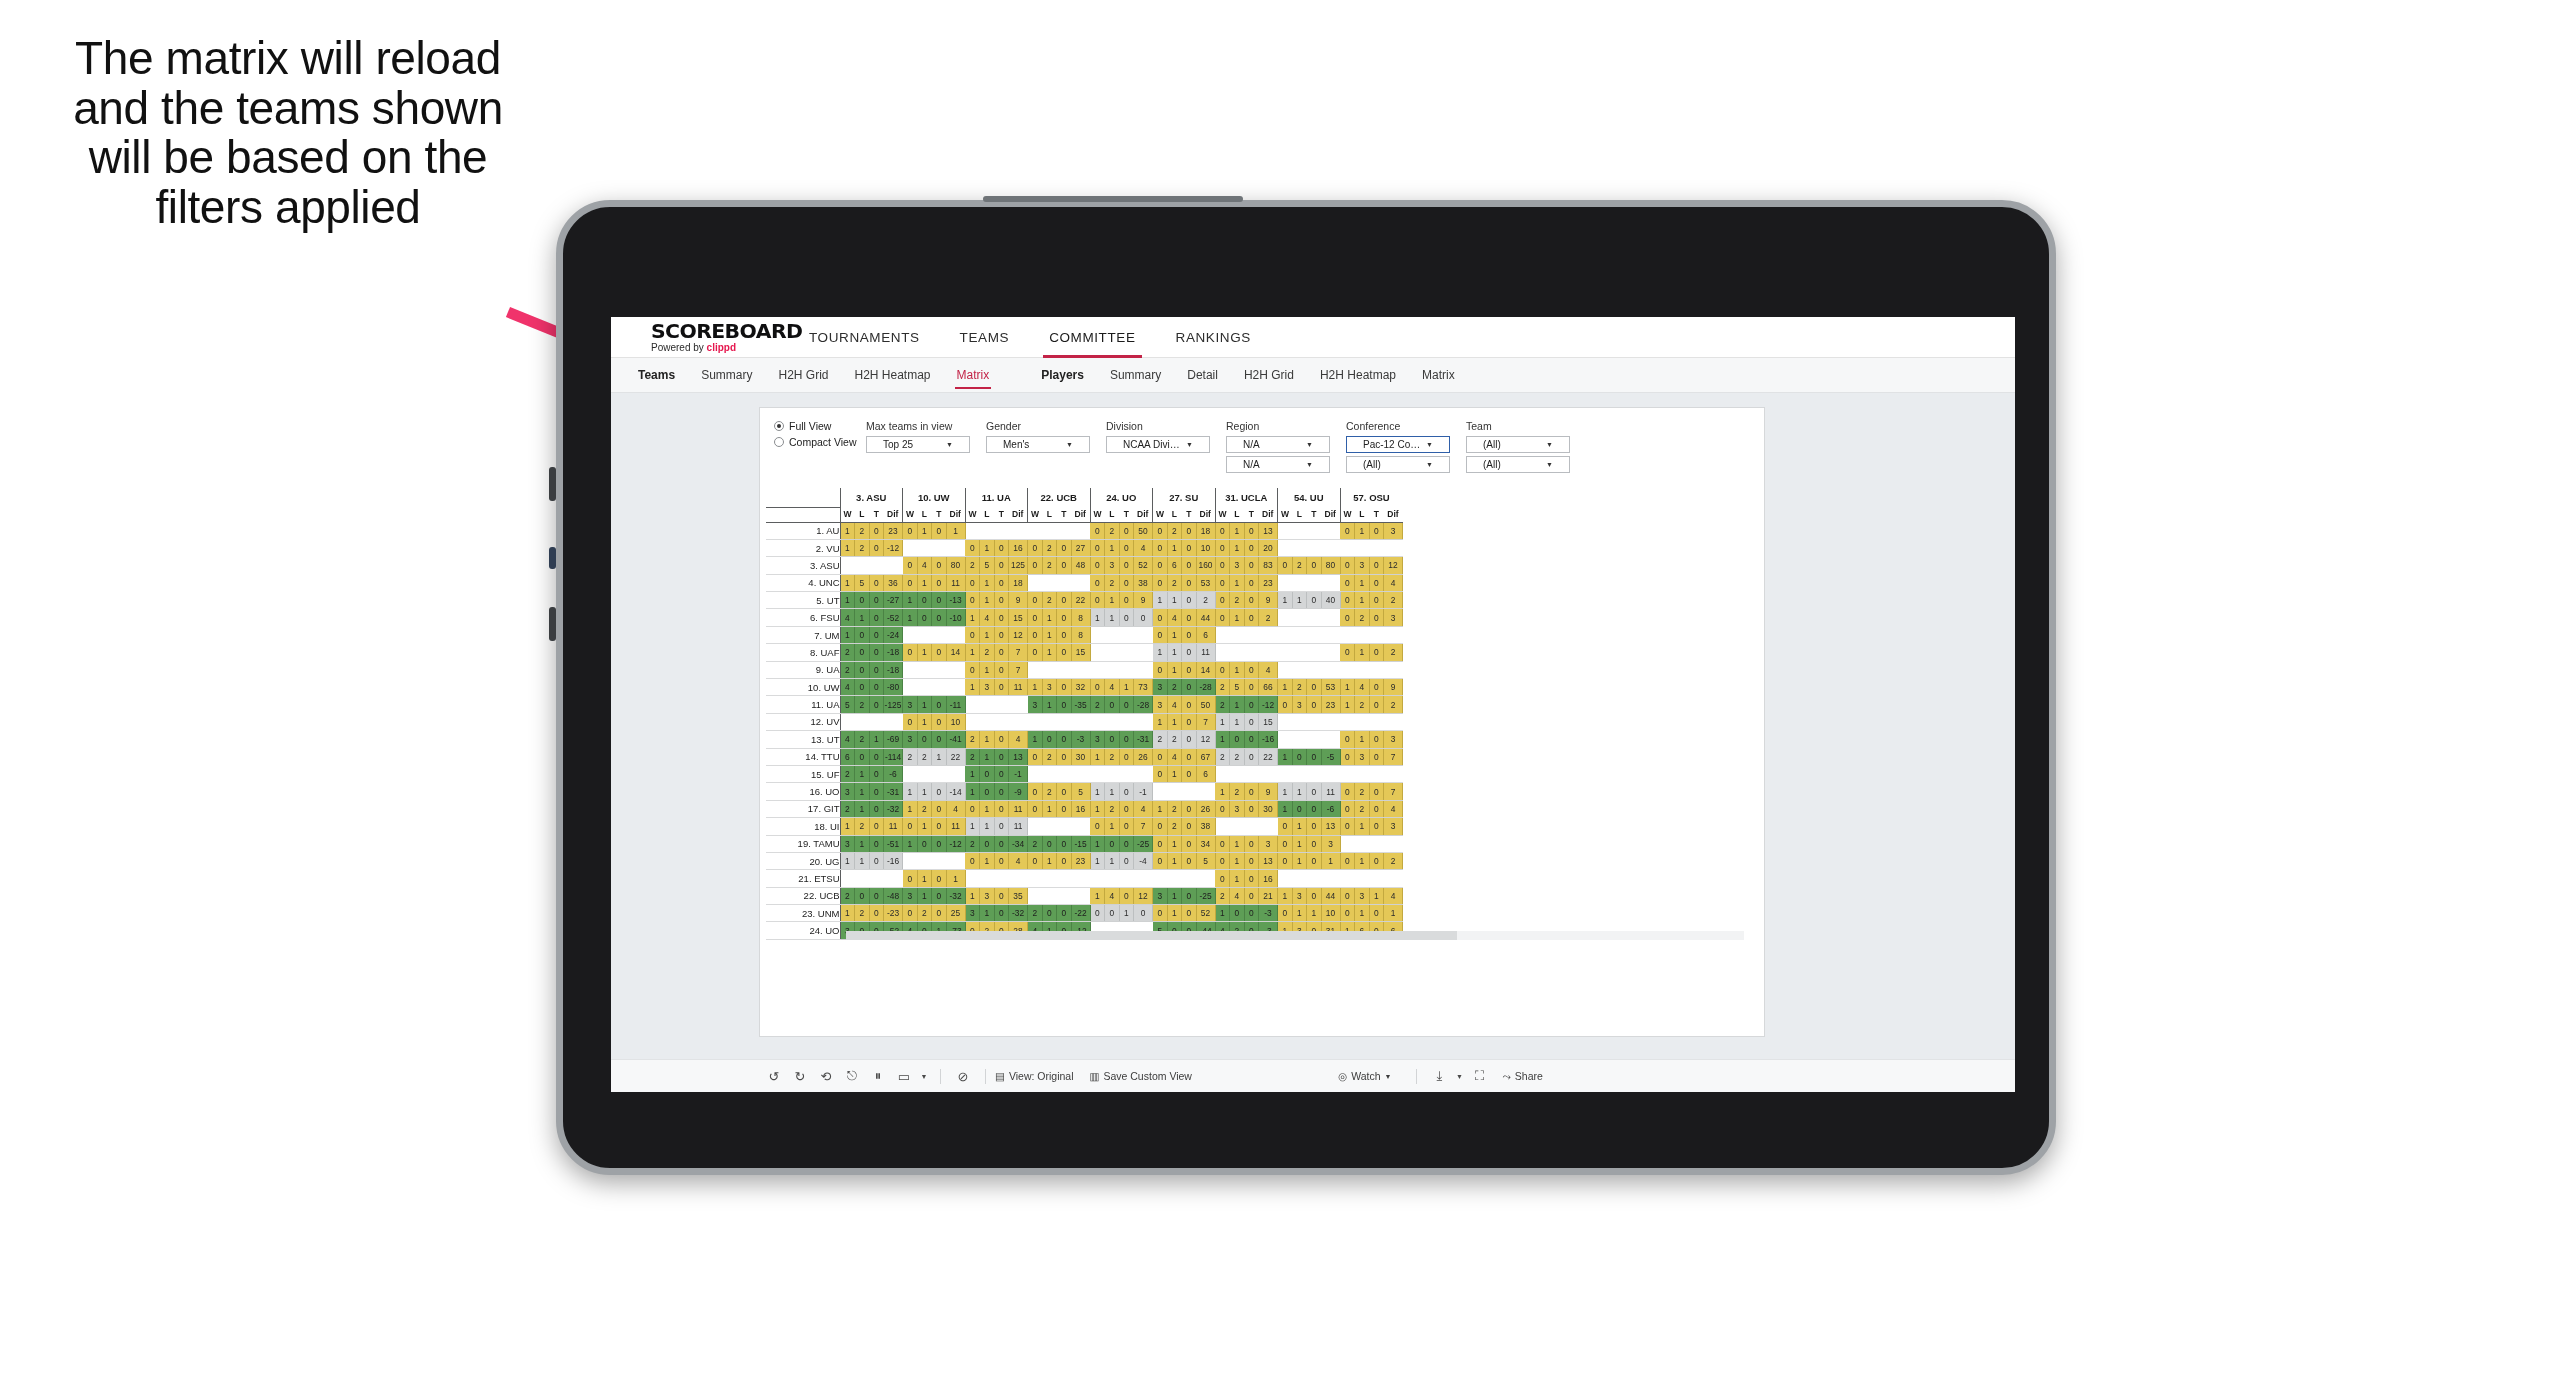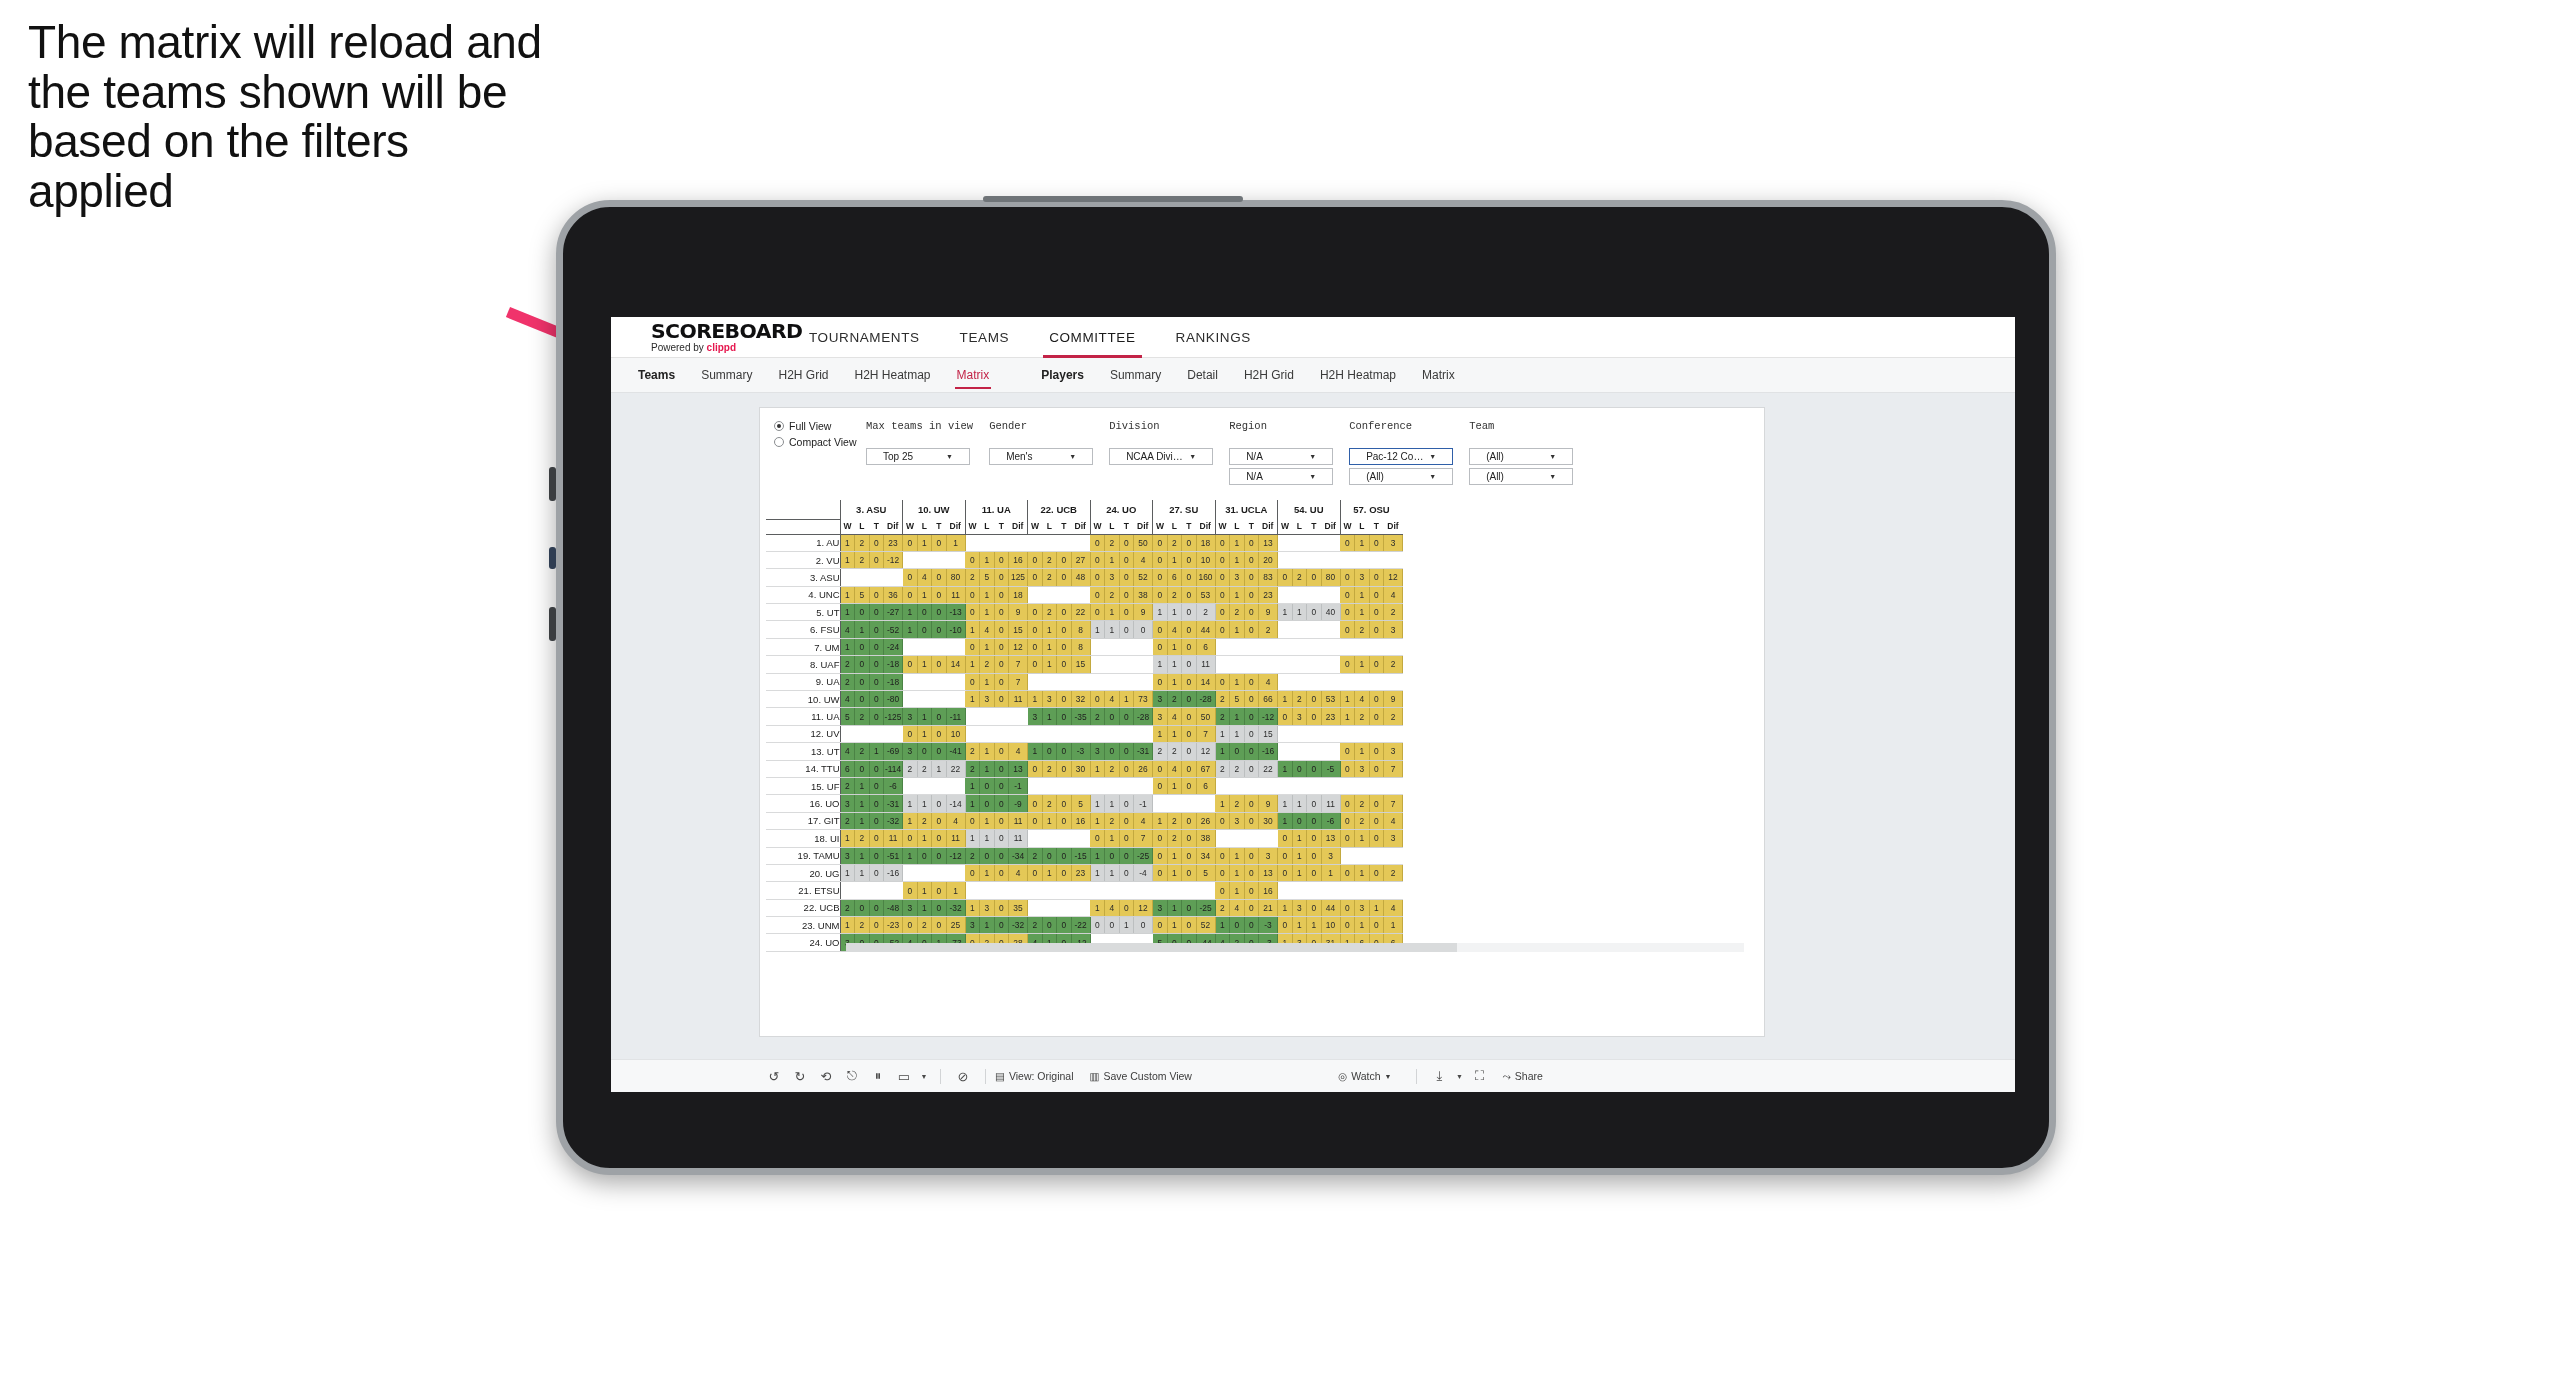--- a/index.html
+++ b/index.html
@@ -12,21 +12,21 @@
     position:relative;
   }
 
   
   #annotation {
     position:absolute; left:28px; top:18px; width:520px;
     font-size:46px; line-height:1.08; color:#111111;
     font-family:"Liberation Sans", sans-serif;
     letter-spacing:-0.4px;
   }
-  #annotation p { margin:0; }
+  #annotation p { margin:16px;text-align:center; }
 
   #arrow { position:absolute; left:500px; top:300px; width:460px; height:200px; pointer-events:none; }
 
   
   #tablet {
     position:absolute; left:556px; top:200px;
     width:1500px; height:975px;
     background:#1a1a1c;
     border-radius:54px;
     border:7px solid #9ea2a6;
@@ -86,21 +86,21 @@
   
   #canvas { position:relative; height:699px; background:#e9ecef; }
   #sheet {
     position:absolute; left:148px; top:14px; width:1006px; height:630px;
     background:#ffffff; border:1px solid #d6d8da;
   }
 
   
   #filters { display:flex; padding:12px 14px 8px 14px; gap:0px; font-size:10.5px; color:#2e2e2e;}
   .fgroup { margin-right:16px; }
-  .flabel { font-size:10.5px; color:#333; margin-bottom:15px; height:13px;font-family:Liberation Mono, monospace; }
+  .flabel { font-size:10.5px; color:#333; margin-bottom:3px; height:13px; }
   .fsel {
     width:104px; height:17px; border:1px solid #b9bcc0; background:#fff;
     font-size:10px; color:#222; display:flex; align-items:center;
     padding:0 16px; position:relative; margin-bottom:3px; cursor:pointer;
   }
   .fsel.hl { border:1.6px solid #2f5fa8; }
   .fsel .cap{ overflow:hidden; white-space:nowrap; text-overflow:ellipsis; flex:1; }
   .fsel .car{ font-size:7px; color:#333; margin-left:3px; }
   .radios { width:92px; }
   .radio { display:flex; align-items:center; font-size:10.5px; color:#222; margin-bottom:4px; cursor:pointer;}

